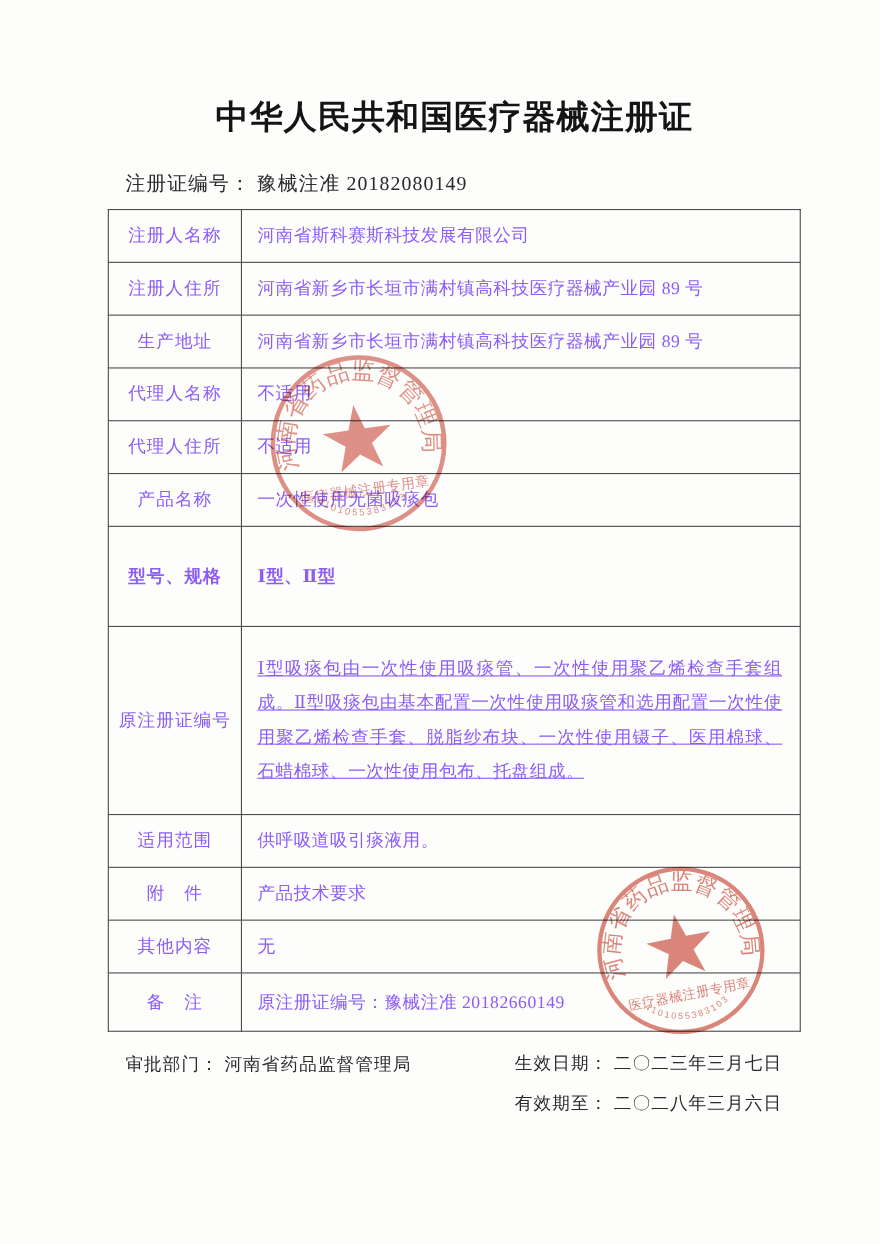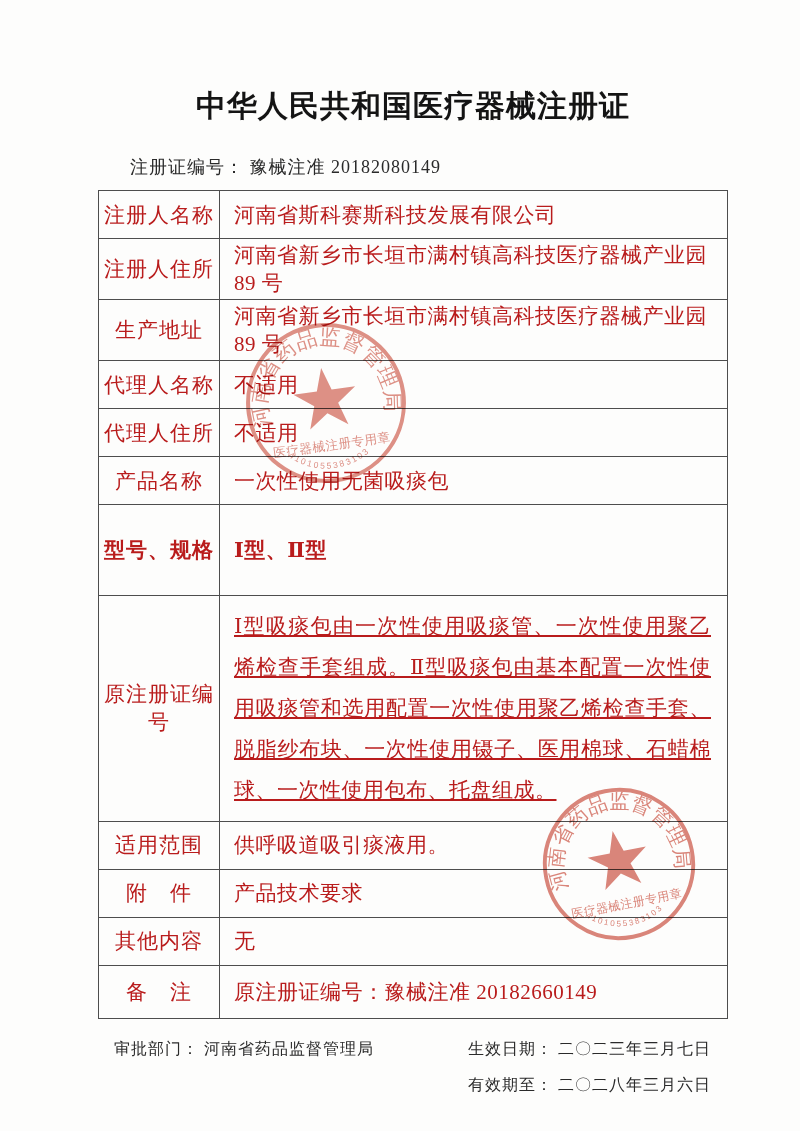--- a/index.html
+++ b/index.html
@@ -15,35 +15,35 @@
   .content{position:absolute;left:98px;top:0;width:630px;}
   .title{
     margin:86px 0 0 0;
     text-align:center;
     font-size:30px;
     font-weight:700;
     color:#141414;
     letter-spacing:1px;
   }
   .cert-line{
-    margin:28px 0 11px 32px;
+    margin:28px 0 11px 16px;
     font-size:18px;
     color:#2a2a2a;
     letter-spacing:1px;
     font-family:Liberation Serif, serif;
   }
   table.reg{
     width:630px;
     border-collapse:collapse;
     table-layout:fixed;
   }
   table.reg td{
     border:1px solid #4d4d4d;
-    font-size:21px;
-    color:#b91c1c;
+    font-size:16px;
+    color:#8b5cf6;
     vertical-align:middle;
   }
   td.lbl{
     width:112px;
     text-align:center;
     letter-spacing:1px;
     padding:2px 4px;
   }
   td.val{
     padding:2px 2px 2px 14px;

